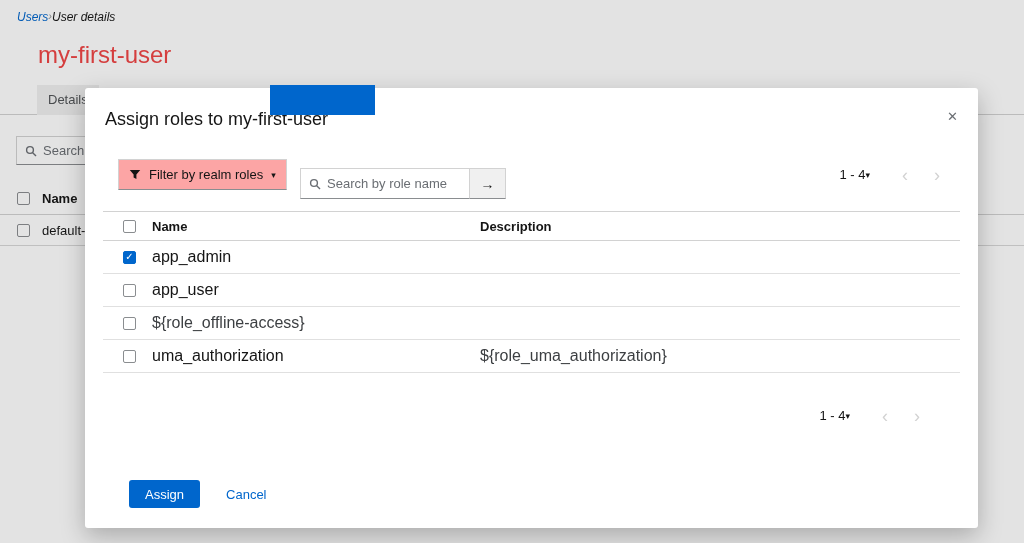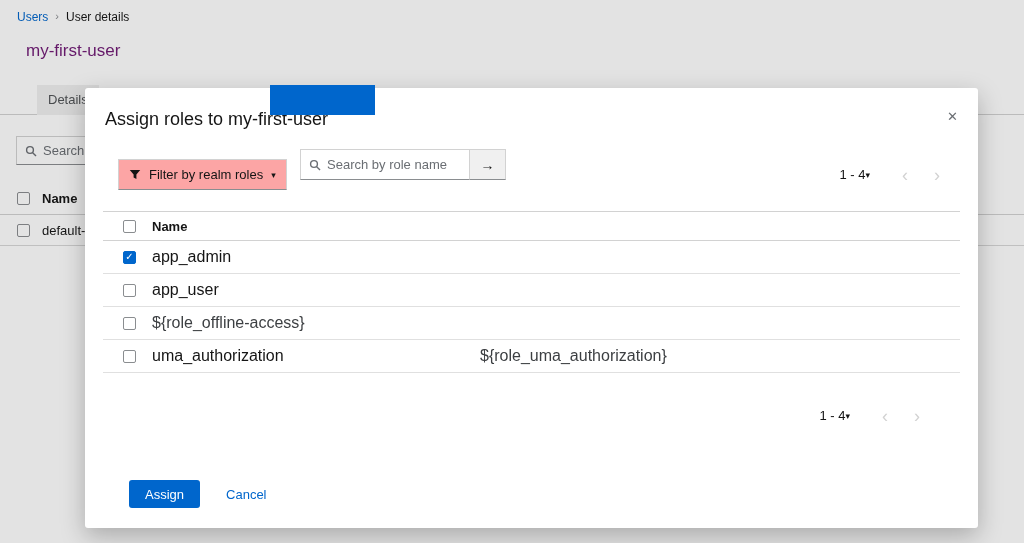--- a/index.html
+++ b/index.html
@@ -4,26 +4,26 @@
 <style>
   * { margin:0; padding:0; box-sizing:border-box; }
   html,body { background:#ffffff; }
   body { font-family:"Liberation Sans","DejaVu Sans",sans-serif; }
 
   .stage { position:relative; width:1024px; height:543px; overflow:hidden; background:#fff; }
 
   
   .bg-page { position:absolute; inset:0; z-index:1; }
 
-  .breadcrumb { position:absolute; top:10px; left:17px; display:flex; align-items:flex-start; gap:7px; font-size:12px; }
+  .breadcrumb { position:absolute; top:10px; left:17px; display:flex; align-items:flex-start; font-size:12px;font-style:italic; }
   .breadcrumb .crumb-link { color:#0066cc; text-decoration:none; cursor:pointer; }
   .crumb-sep { color:#8a8d90; font-size:11px; }
   .crumb-current { color:#151515; }
 
-  .page-title { position:absolute; top:41px; left:26px; font-size:17px; font-weight:400; color:#701a75; }
+  .page-title { position:absolute; top:41px; left:38px; font-size:24px; font-weight:400; color:#ef4444; }
 
   .tab-bar { position:absolute; top:85px; left:0; right:0; height:30px; background:#fff; border-bottom:1px solid #d2d2d2; }
   .tab { position:absolute; left:37px; top:0; height:30px; line-height:30px; padding:0 11px; background:#f0f0f0; color:#4f5255; font-size:13px; cursor:pointer; }
 
   .bg-search { position:absolute; top:136px; left:16px; width:230px; height:29px; border:1px solid #d2d2d2; border-bottom-color:#8a8d90; background:#fff; display:flex; align-items:center; gap:6px; padding:0 8px; }
   .bg-search input { flex:1; min-width:0; border:none; outline:none; background:transparent; font-size:13px; color:#151515; font-family:inherit; }
   input::placeholder { color:#6a6e73; opacity:1; }
 
   .bg-table { position:absolute; top:183px; left:0; right:0; }
   .bg-thead { height:32px; display:flex; align-items:center; gap:12px; padding-left:17px; border-bottom:1px solid #d2d2d2; background:#fff; font-size:13px; font-weight:700; color:#151515; }
@@ -42,21 +42,21 @@
 
   
   .modal { position:absolute; left:85px; top:88px; width:893px; height:440px; background:#fff; z-index:100; border-radius:3px; box-shadow:0 8px 24px rgba(0,0,0,0.25); }
 
   .modal-title { position:absolute; left:20px; top:21px; font-size:18px; font-weight:500; color:#151515; }
   .modal-close { position:absolute; right:20px; top:22px; background:none; border:none; cursor:pointer; color:#6a6e73; font-size:13px; line-height:1; }
 
   .filter-toggle { position:absolute; left:33px; top:71px; height:31px; display:flex; align-items:center; gap:8px; padding:0 10px; background:#fca5a5; border:1px solid #d2d2d2; border-bottom-color:#8a8d90; font-size:13px; color:#151515; cursor:pointer; font-family:inherit; }
   .caret { font-size:9px; color:#151515; }
 
-  .search-group { position:absolute; left:215px; top:61px; display:flex; }
+  .search-group { position:absolute; left:215px; top:80px; display:flex; }
   .search-box { width:170px; height:31px; display:flex; align-items:center; gap:6px; padding:0 8px; background:#fff; border:1px solid #d2d2d2; border-bottom-color:#8a8d90; }
   .search-box input { flex:1; min-width:0; border:none; outline:none; font-size:13px; color:#151515; font-family:inherit; }
   .search-submit { width:36px; height:31px; border:1px solid #d2d2d2; border-bottom-color:#8a8d90; border-left:none; background:#f0f0f0; color:#151515; font-size:14px; cursor:pointer; line-height:1; }
 
   .pagination { position:absolute; display:flex; align-items:center; height:31px; }
   .pagination.top { right:38px; top:71px; }
   .pagination.bottom { right:58px; top:312px; }
   .pg-toggle { display:flex; align-items:center; gap:0; background:none; border:none; font-size:13px; color:#151515; cursor:pointer; font-family:inherit; }
   .pg-nav { background:none; border:none; color:#d2d2d2; font-size:18px; line-height:1; padding:0; cursor:pointer; }
   .pg-nav.prev { margin-left:32px; }
@@ -166,20 +166,21 @@
         <span>›</span>
       </button>
     </div>
 
     <div class="roles-table">
       <div class="rt-head">
         <span class="col-check">
             <span class="cb"></span>
           </span>
         <span class="col-name">Name</span>
+        <span class="col-desc" style="color:#151515;font-weight:700">Description</span>
       </div>
 
       <div class="rt-row">
         <span class="col-check">
             <span class="cb checked"></span>
           </span>
         <span class="col-name">app_admin</span>
         <span class="col-desc"></span>
       </div>
 

